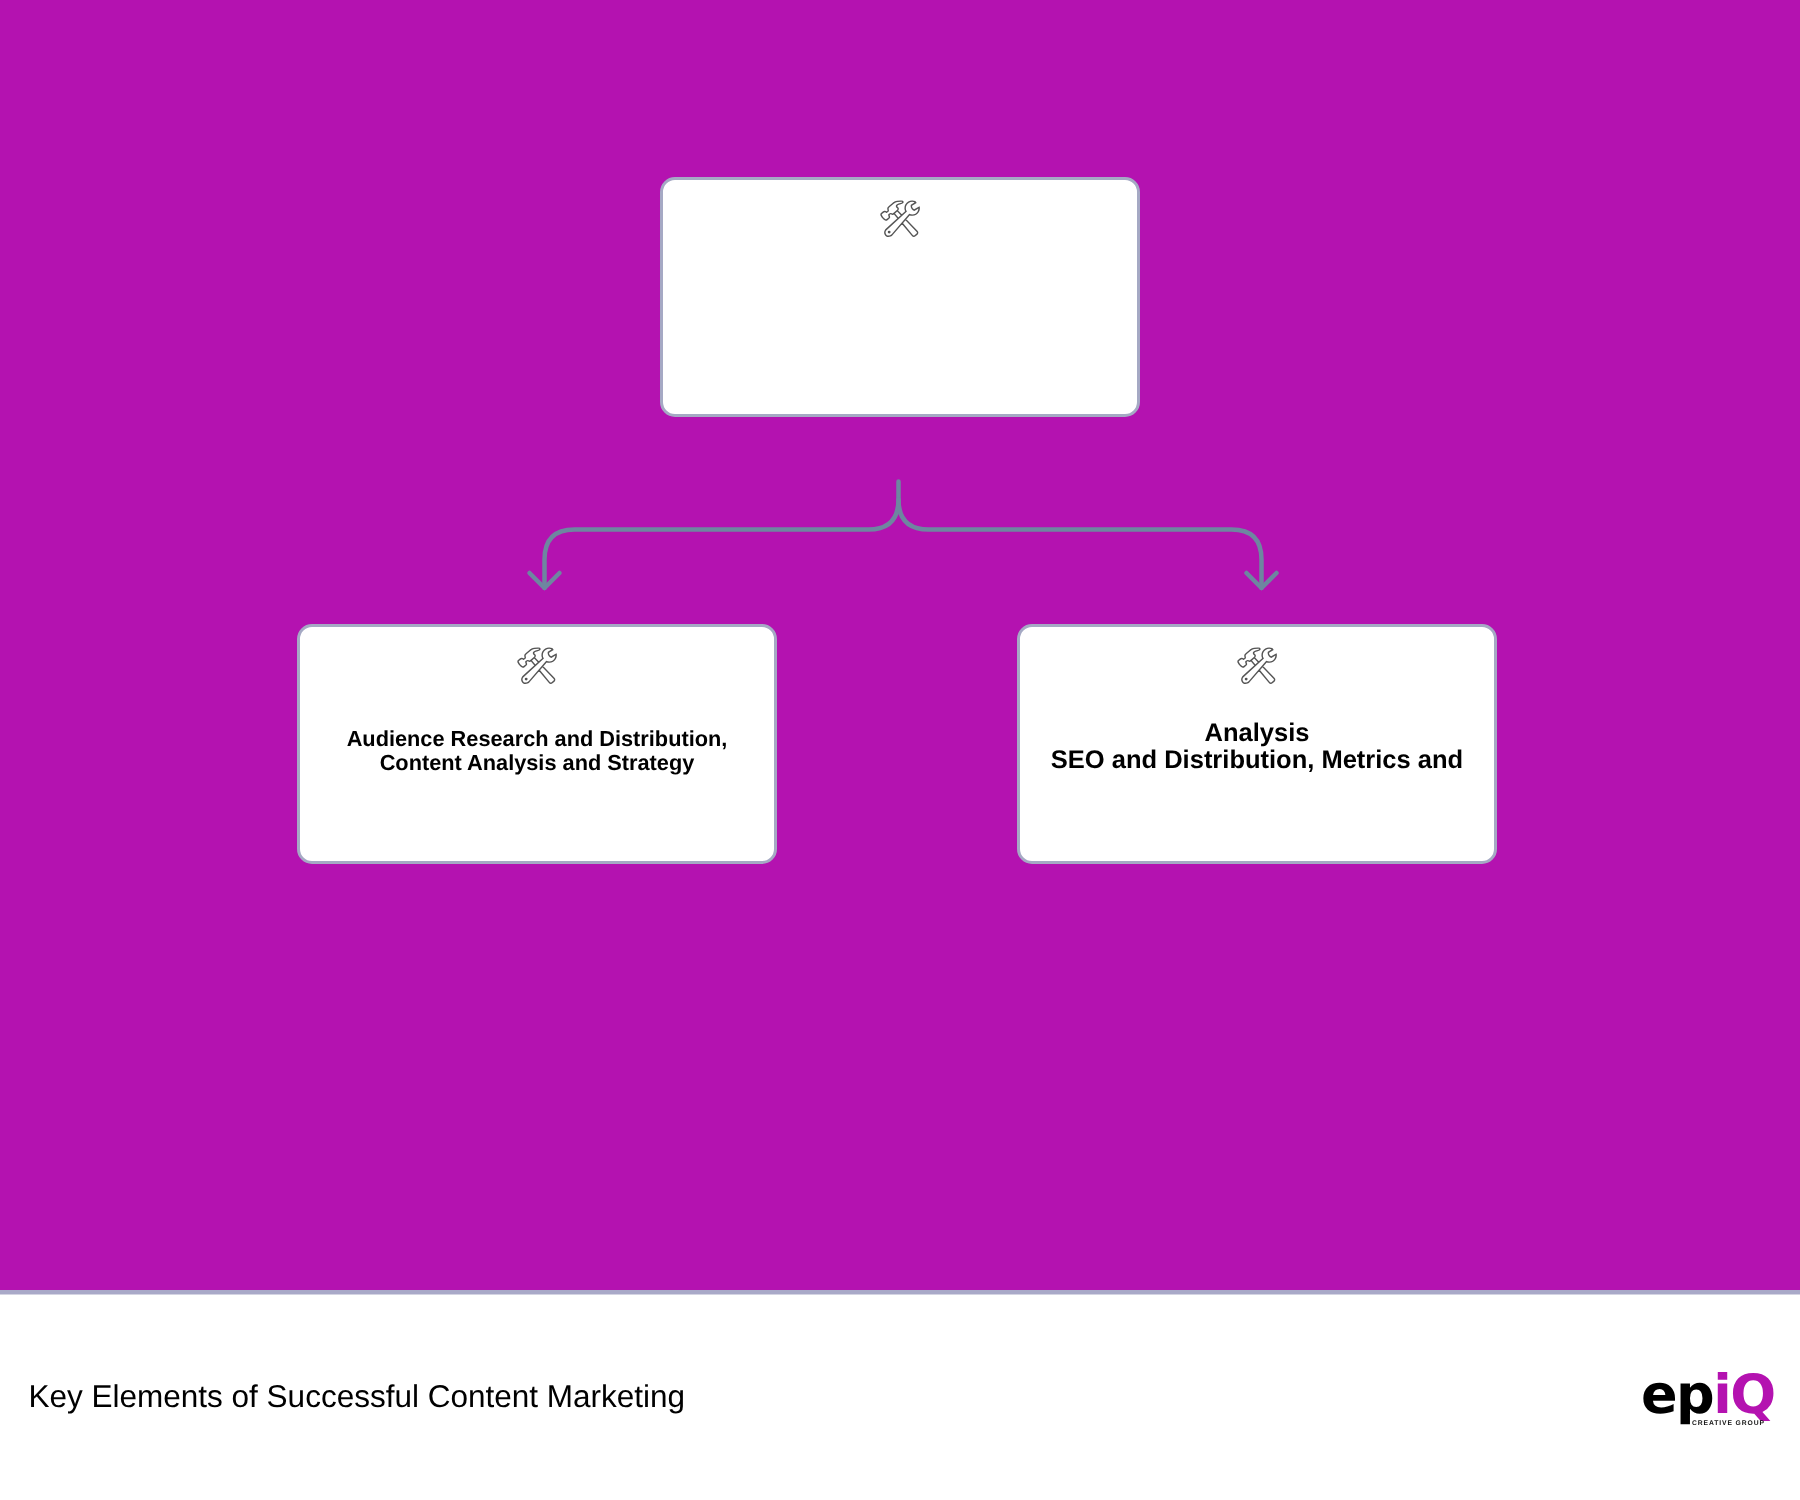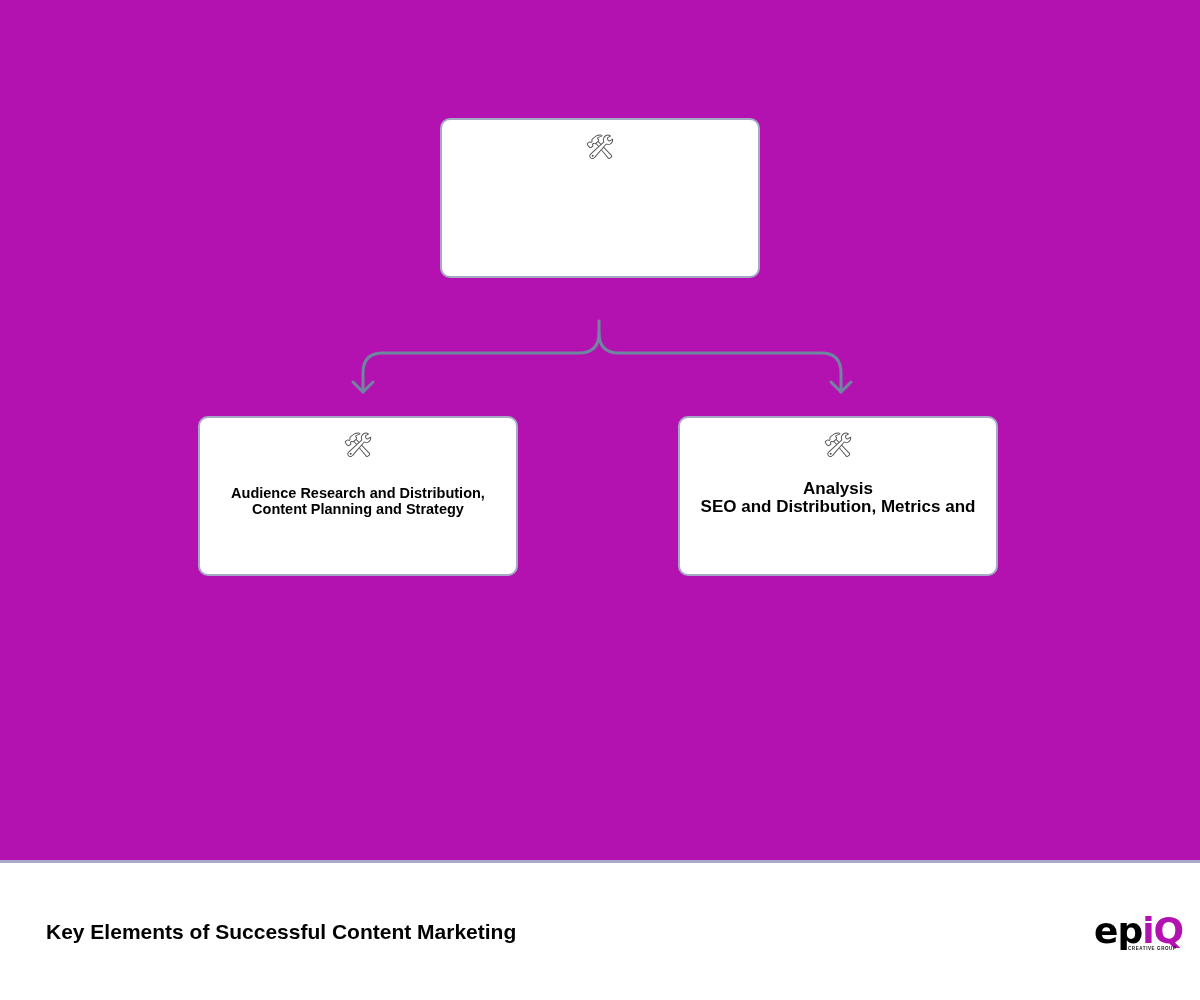--- a/index.html
+++ b/index.html
@@ -61,23 +61,22 @@
       left: 0; top: 0;
       width: 1200px;
       height: 860px;
       pointer-events: none;
     }
     .footer-title {
       position: absolute;
       left: 19px;
       top: 920px;
       font-size: 21px;
-      font-weight: bold;
+      font-weight: normal;
       color: #000;
-      margin-left: 27px;
     }
     .logo {
       position: absolute;
       left: 1094px;
       top: 912px;
       width: 82px;
       height: 42px;
     }
     .logo .word {
       position: absolute;
@@ -119,21 +118,21 @@
   </svg>
 
   <div class="node" id="node-root">
     <div class="icon">🛠</div>
   </div>
 
   <div class="node" id="node-left">
     <div class="icon">🛠</div>
     <div class="label">
       <div>Audience Research and Distribution,</div>
-      <div>Content Planning and Strategy</div>
+      <div>Content Analysis and Strategy</div>
     </div>
   </div>
 
   <div class="node" id="node-right">
     <div class="icon">🛠</div>
     <div class="label">
       <div>Analysis</div>
       <div>SEO and Distribution, Metrics and</div>
     </div>
   </div>

